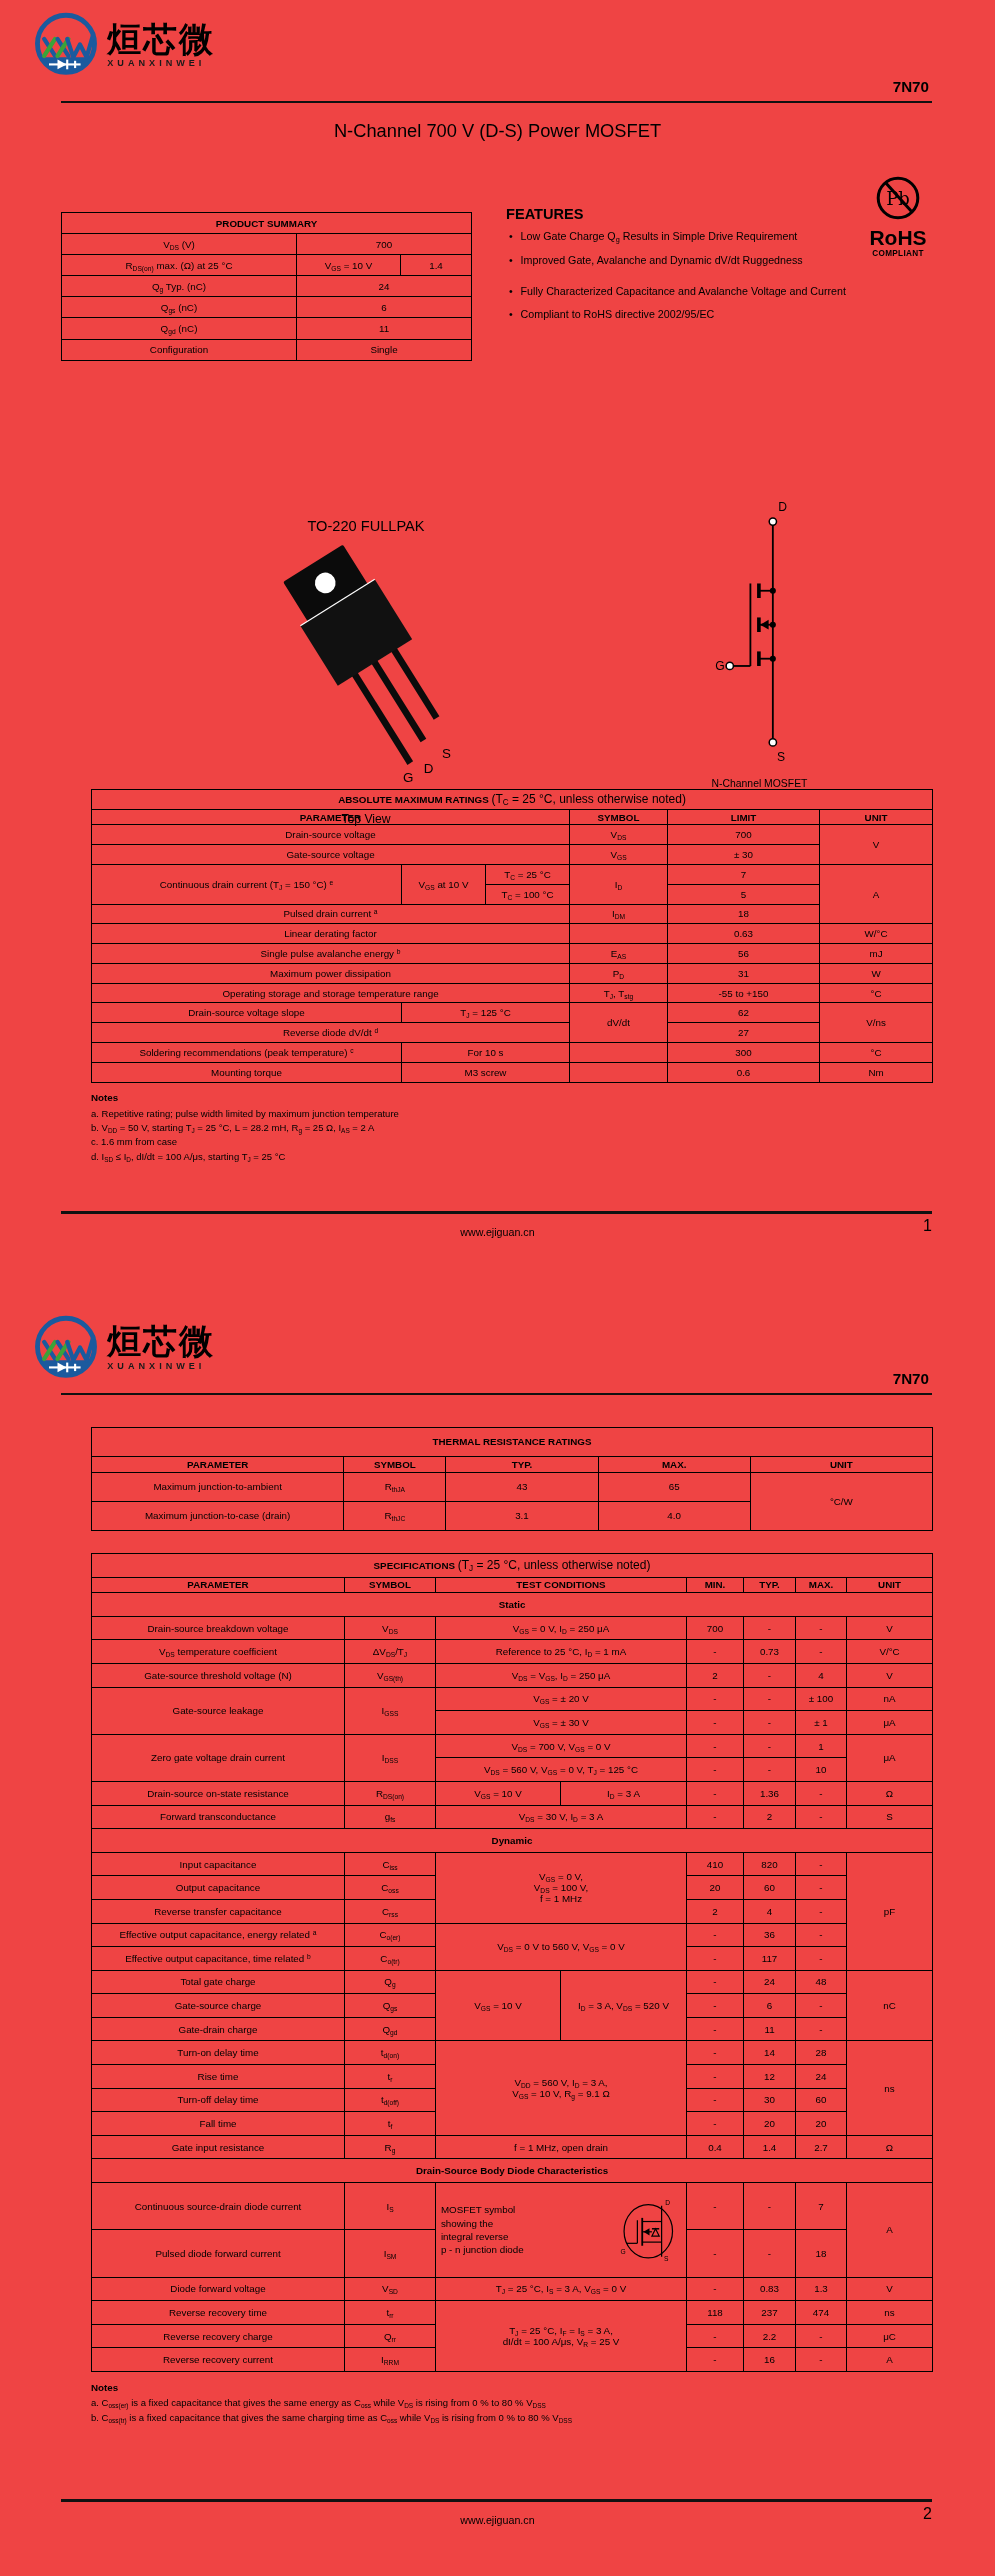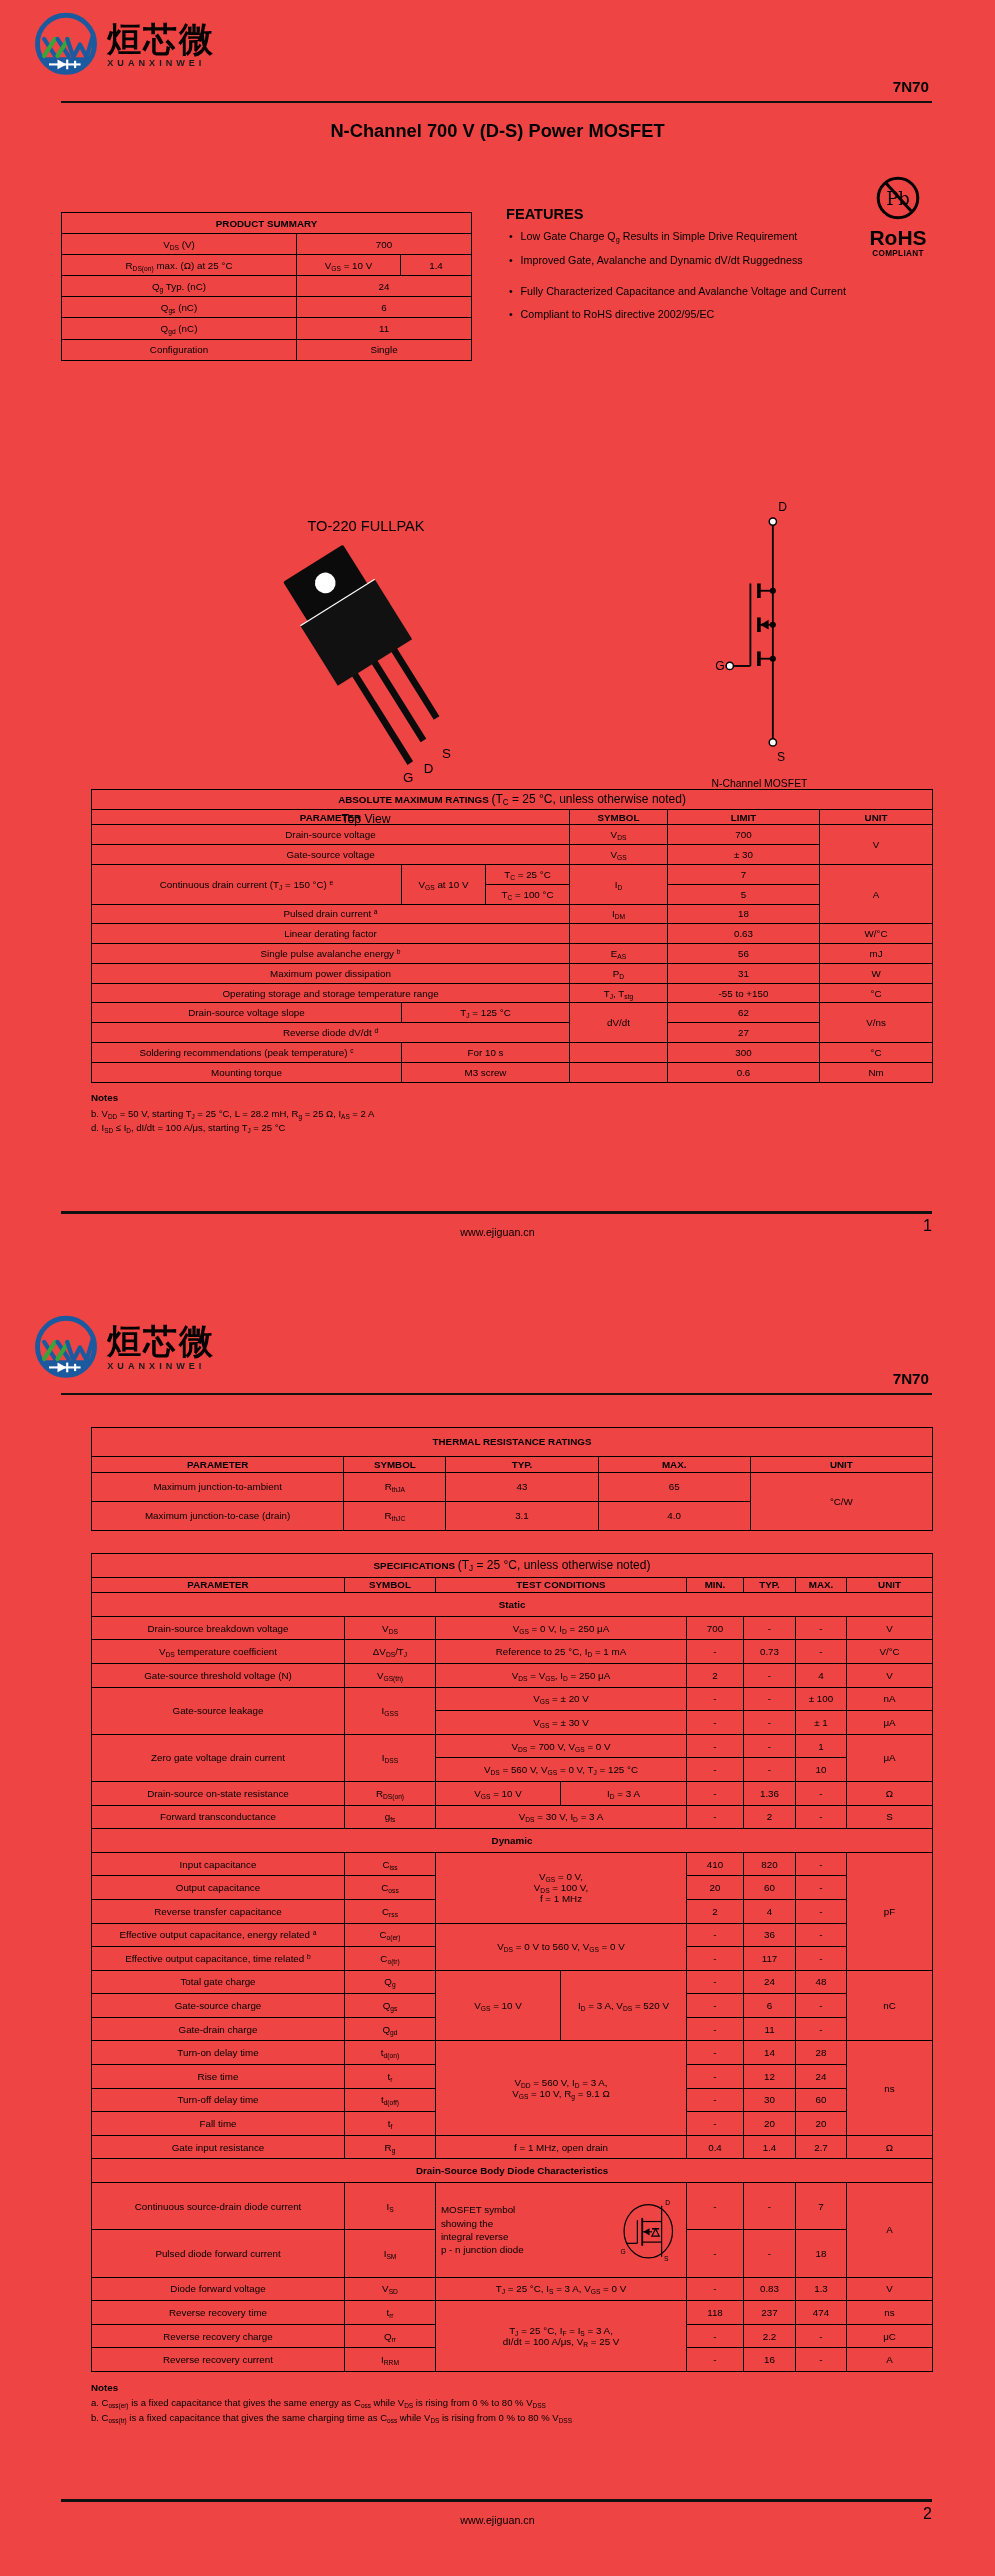--- a/index.html
+++ b/index.html
@@ -7,21 +7,21 @@
   .page{position:relative;width:995px;height:1288px;background:#ef4444;overflow:hidden;}
   sub{font-size:68%;line-height:0;vertical-align:-0.25em;}
   sup{font-size:68%;line-height:0;vertical-align:0.5em;}
 
   
   .logo{position:absolute;left:32px;display:flex;align-items:center;gap:7.3px;}
   .logo-cn{font-size:34px;font-weight:bold;letter-spacing:1.8px;line-height:1;}
   .logo-en{font-size:9.1px;font-weight:bold;letter-spacing:4px;color:#1a1a1a;margin-top:2.4px;}
   .part-number{position:absolute;right:66px;font-size:15.2px;font-weight:bold;}
   .hrule{position:absolute;left:61px;right:63px;height:2.4px;background:#111;}
-  .doc-title{position:absolute;left:0;width:100%;text-align:center;font-size:18.3px;font-weight:bold;margin:0;}
+  .doc-title{position:absolute;left:0;width:100%;text-align:center;font-size:18.3px;font-weight:normal;margin:0;}
 
   
   table.ds{border-collapse:collapse;table-layout:fixed;border:1.8px solid #000;width:100%;}
   .ds td,.ds th{border:0.6px solid #000;border-top:1.2px solid #000;border-bottom:1.2px solid #000;
     font-size:9.8px;padding:1.8px 4.9px;text-align:center;vertical-align:middle;white-space:pre-line;overflow:hidden;}
   .ds th{font-weight:bold;}
   .tleft{text-align:left;}
   .title-cell{text-align:left;font-weight:bold;font-size:12.8px;padding:4.9px 6.1px;}
   .title-note{font-weight:normal;font-size:12px;}
   .section-cell{text-align:left;font-weight:bold;font-size:10px;padding:2.4px 6.1px;}
@@ -297,21 +297,23 @@
         <td colspan="2">M3 screw</td>
         <td></td>
         <td>0.6</td>
         <td>Nm</td>
       </tr>
     </tbody>
       </table>
 
     <div class="notes">
       <p class="notes-title">Notes</p>
+      <p class="note-item">a.  Repetitive rating; pulse width limited by maximum junction temperature</p>
       <p class="note-item">b.  V<sub>DD</sub> = 50 V, starting T<sub>J</sub> = 25 °C, L = 28.2 mH, R<sub>g</sub> = 25 Ω, I<sub>AS</sub> = 2 A</p>
+      <p class="note-item">c.  1.6 mm from case</p>
       <p class="note-item">d.  I<sub>SD</sub> ≤ I<sub>D</sub>, dI/dt = 100 A/μs, starting T<sub>J</sub> = 25 °C</p>
     </div>
   </div>
 
   <div class="footer-rule"></div>
   <div class="footer-url">www.ejiguan.cn</div>
   <div class="footer-page">1</div>
 </div>
 
 <div class="page">

